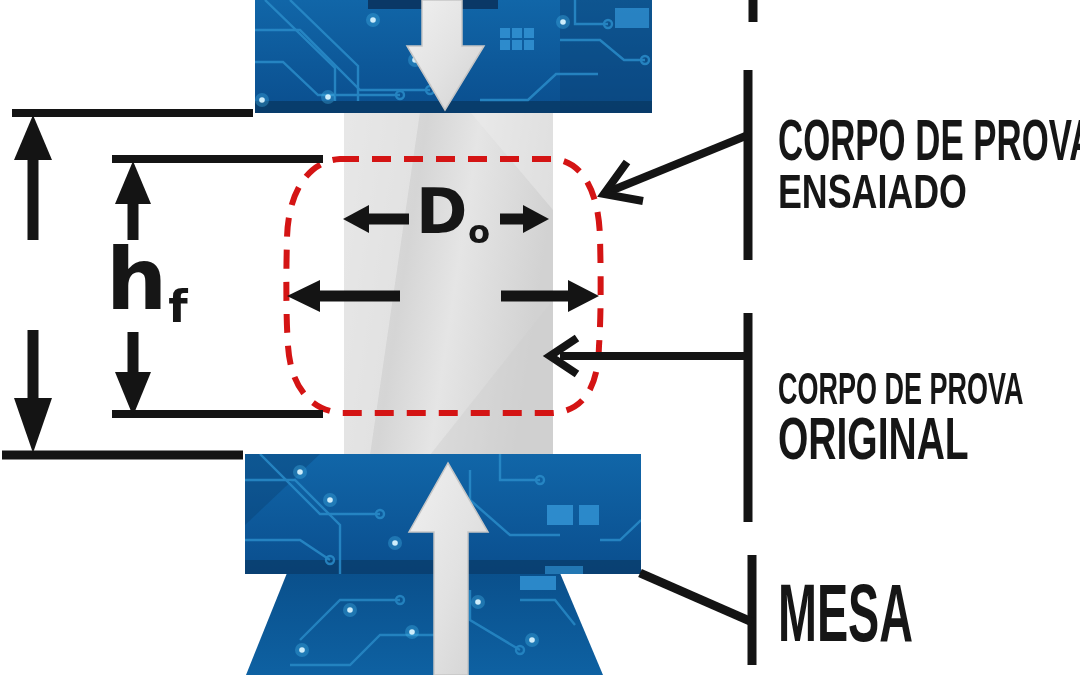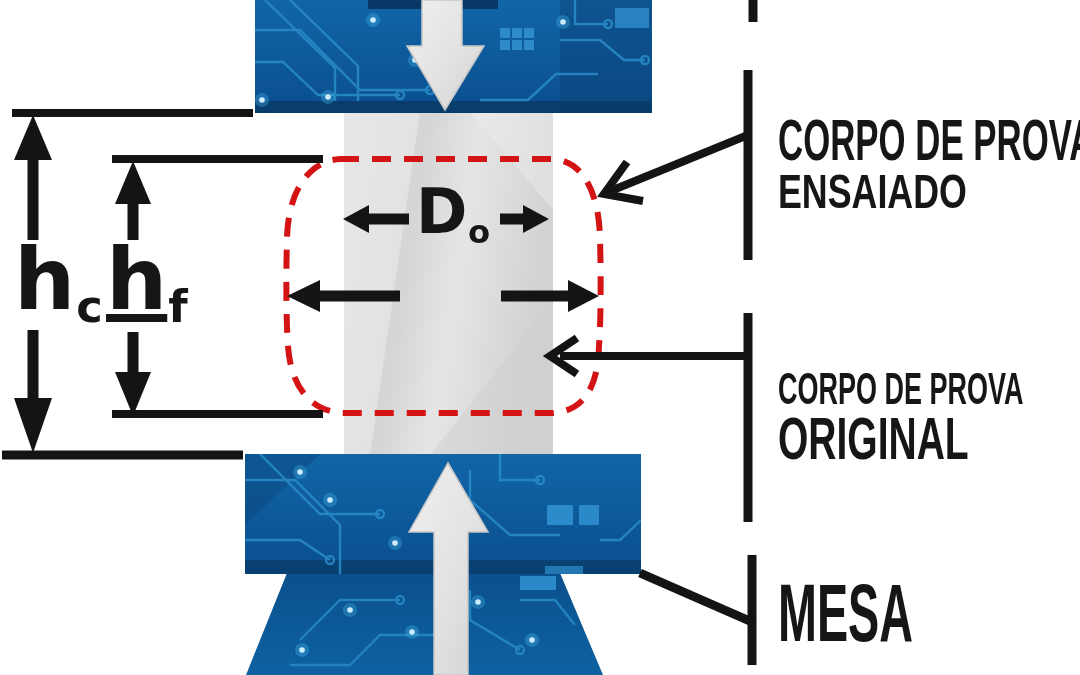--- a/index.html
+++ b/index.html
@@ -16,21 +16,21 @@
   .dim  { font-family:"DejaVu Sans", sans-serif; }
   .dim .sub { display:inline-block; position:relative; top:0.30em; font-size:0.52em; margin-left:0.02em; }
   
   #lbl-tested-1   { left:778px; top:111px; font-size:58px; transform:scaleX(0.60); }
   #lbl-tested-2   { left:778px; top:167px; font-size:49px; transform:scaleX(0.73); }
   #lbl-original-1 { left:778px; top:366px; font-size:45px; transform:scaleX(0.60); }
   #lbl-original-2 { left:778px; top:409px; font-size:60px; transform:scaleX(0.65); }
   #lbl-mesa       { left:778px; top:572px; font-size:82px; transform:scaleX(0.57); }
   
   #lbl-hc { left:14px;  top:236px; font-size:86px; }
-  #lbl-hf { left:106px; top:236px; font-size:86px;text-decoration:underline; }
+  #lbl-hf { left:106px; top:236px; font-size:86px; }
   #lbl-do { left:416px; top:181px; font-size:62px; }
   #lbl-df { left:418px; top:259px; font-size:62px; }
 </style>
 </head>
 <body>
 
 <div class="stage">
 
   <svg class="art" width="1080" height="675" viewBox="0 0 1080 675">
     <defs>
@@ -221,21 +221,20 @@
       <line x1="748" y1="135" x2="608" y2="192" stroke-width="8"></line>
       <polyline points="627,162 604,194 643,201" stroke-width="8"></polyline>
 
       <line x1="748" y1="356" x2="560" y2="356" stroke-width="8"></line>
       <polyline points="577,338 550,356 577,374" stroke-width="8"></polyline>
 
       <line x1="640" y1="573" x2="752" y2="622" stroke-width="9"></line>
     </g>
   </svg>
 
-  <div class="lbl dim" id="lbl-hc"><span>h</span><span class="sub">c</span></div>
   <div class="lbl dim" id="lbl-hf"><span>h</span><span class="sub">f</span></div>
   <div class="lbl dim" id="lbl-do"><span>D</span><span class="sub">o</span></div>
 
   <div class="lbl cond" id="lbl-tested-1">CORPO DE PROVA</div>
   <div class="lbl cond" id="lbl-tested-2">ENSAIADO</div>
   <div class="lbl cond" id="lbl-original-1">CORPO DE PROVA</div>
   <div class="lbl cond" id="lbl-original-2">ORIGINAL</div>
   <div class="lbl cond" id="lbl-mesa">MESA</div>
 
 </div>

